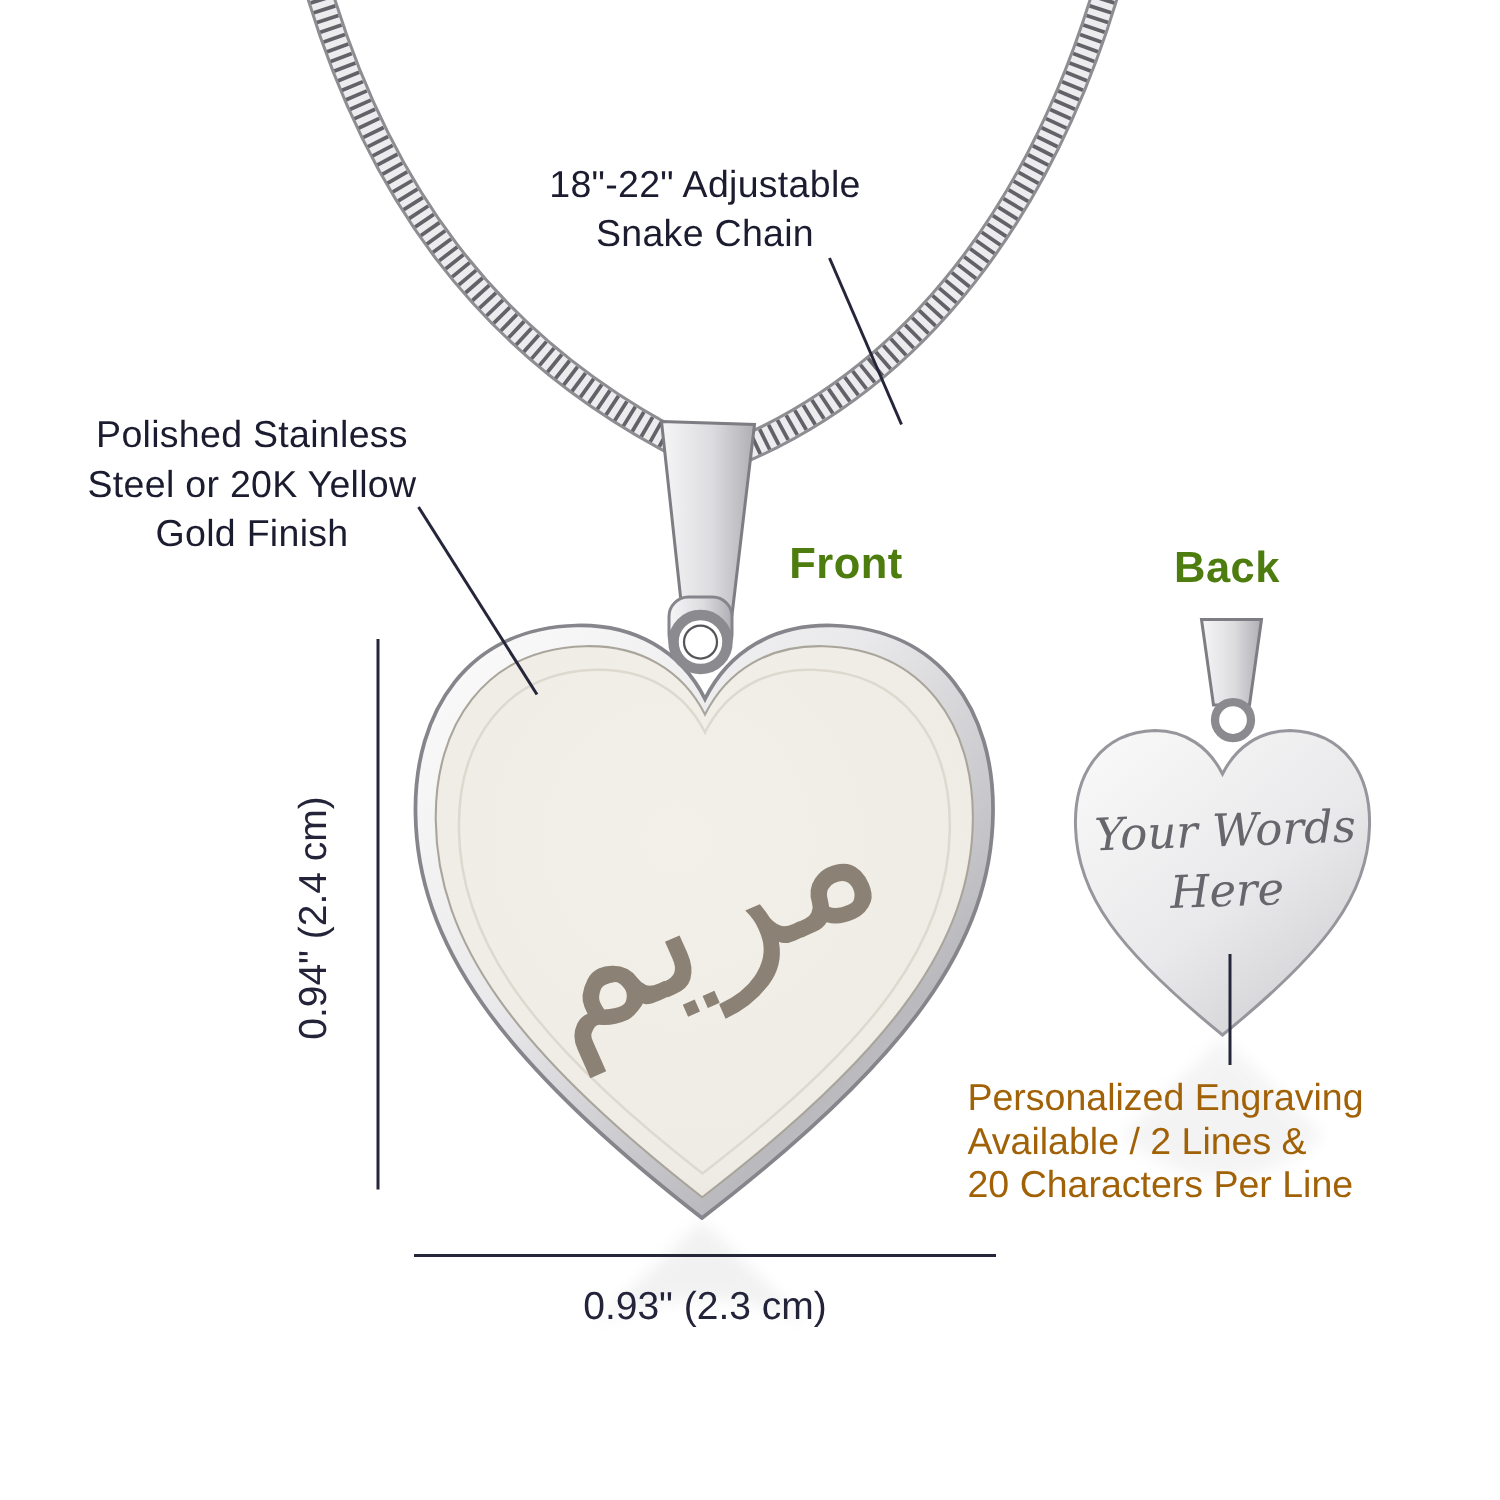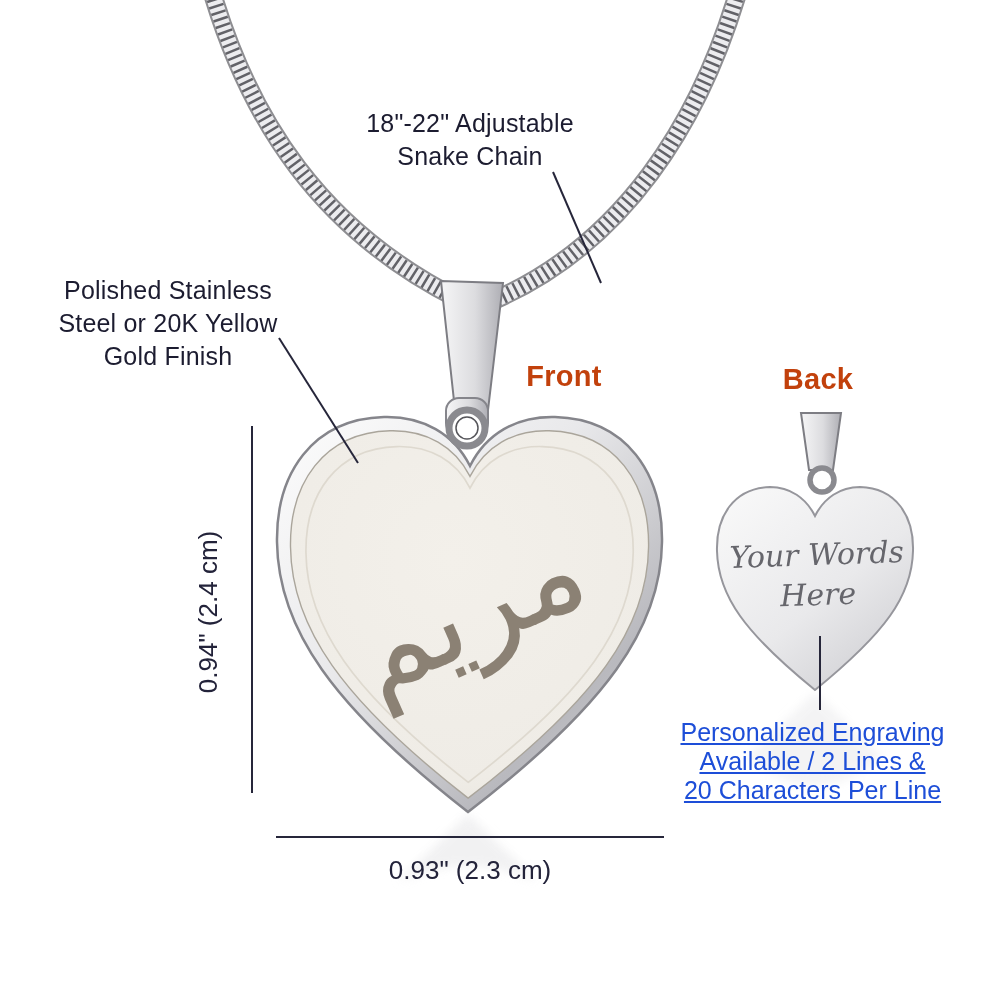--- a/index.html
+++ b/index.html
@@ -6,29 +6,29 @@
   .canvas{
     position:relative;width:1000px;height:1000px;background:#ffffff;
     font-family:"Liberation Sans","DejaVu Sans",sans-serif;overflow:hidden;
   }
   .canvas svg{position:absolute;left:0;top:0;}
   .note{
     position:absolute;color:#1c1c30;font-size:25px;line-height:33px;
     text-align:center;white-space:pre-line;letter-spacing:.2px;
   }
   .view-label{
-    position:absolute;color:#c2410c;font-size:29px;font-weight:700;
+    position:absolute;color:#4d7c0f;font-size:29px;font-weight:700;
     text-align:center;letter-spacing:.3px;
   }
   .dim-text{
     position:absolute;color:#23233a;font-size:26px;text-align:center;
   }
   .engraving-note{
-    position:absolute;color:#1d4ed8;font-size:25px;line-height:29px;
-    text-align:center;white-space:pre-line;text-decoration:underline;
+    position:absolute;color:#a16207;font-size:25px;line-height:29px;
+    text-align:left;white-space:pre-line;
   }
   .front-engraving{
     position:absolute;left:295px;top:470px;width:345px;height:280px;
     display:flex;align-items:center;justify-content:center;
     font-family:"DejaVu Sans",sans-serif;font-size:118px;color:#8b8174;
     transform:rotate(-24deg);user-select:none;
   }
   .back-engraving{
     position:absolute;left:720px;top:535px;width:195px;
     font-family:"DejaVu Serif","Liberation Serif",serif;font-style:italic;

